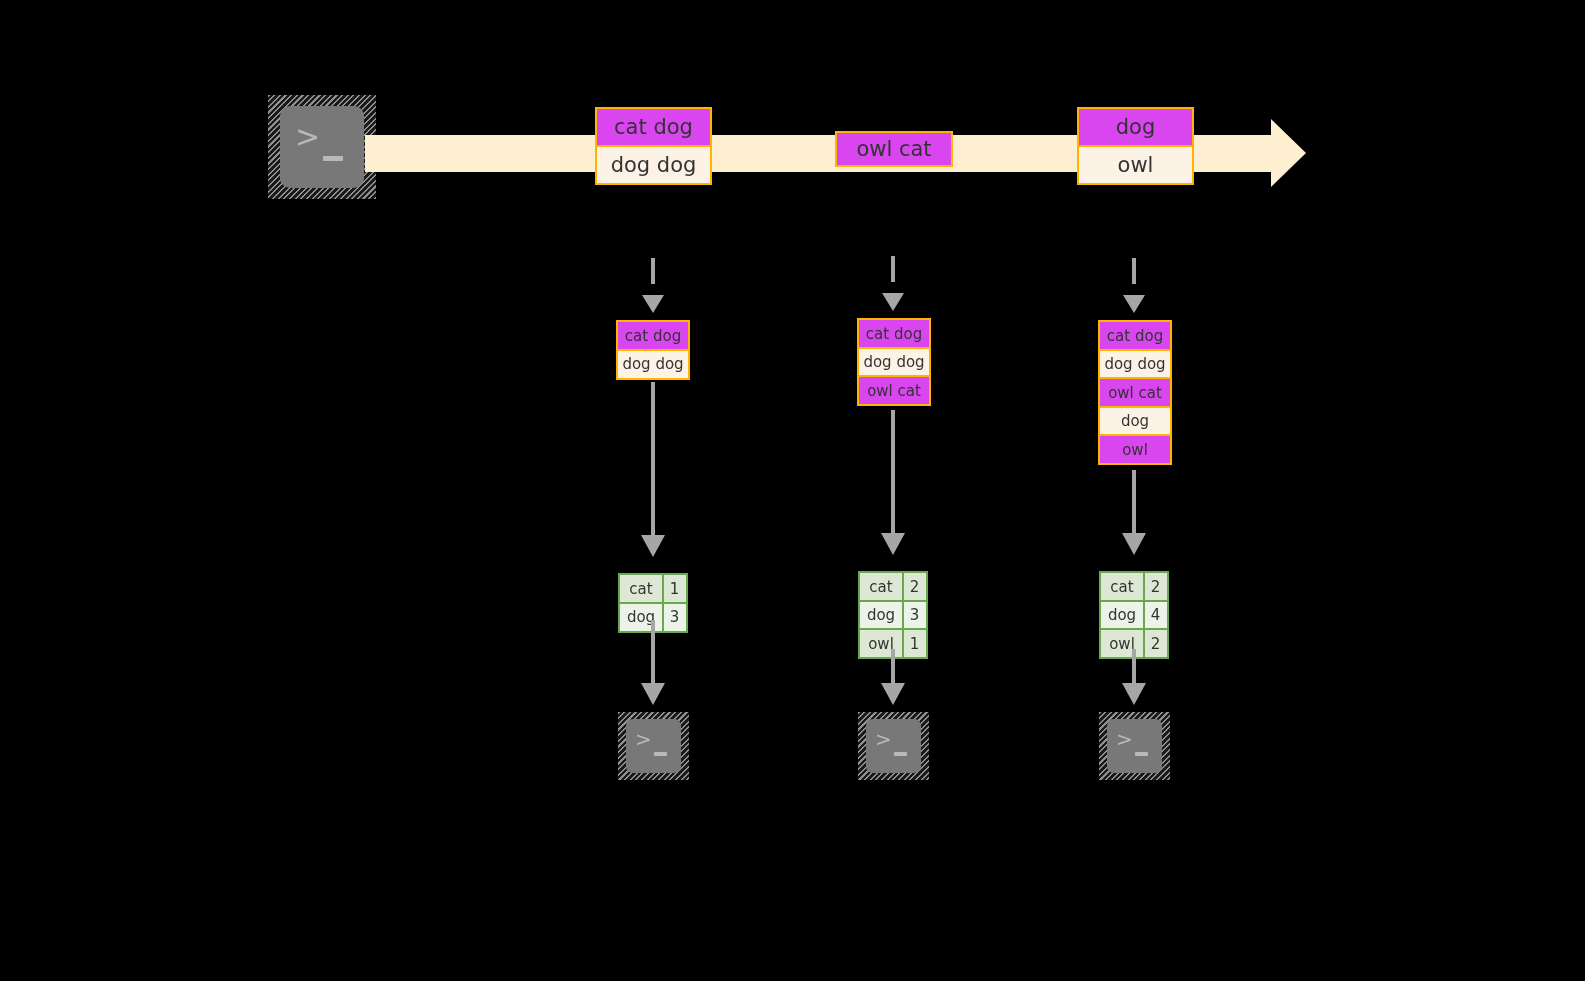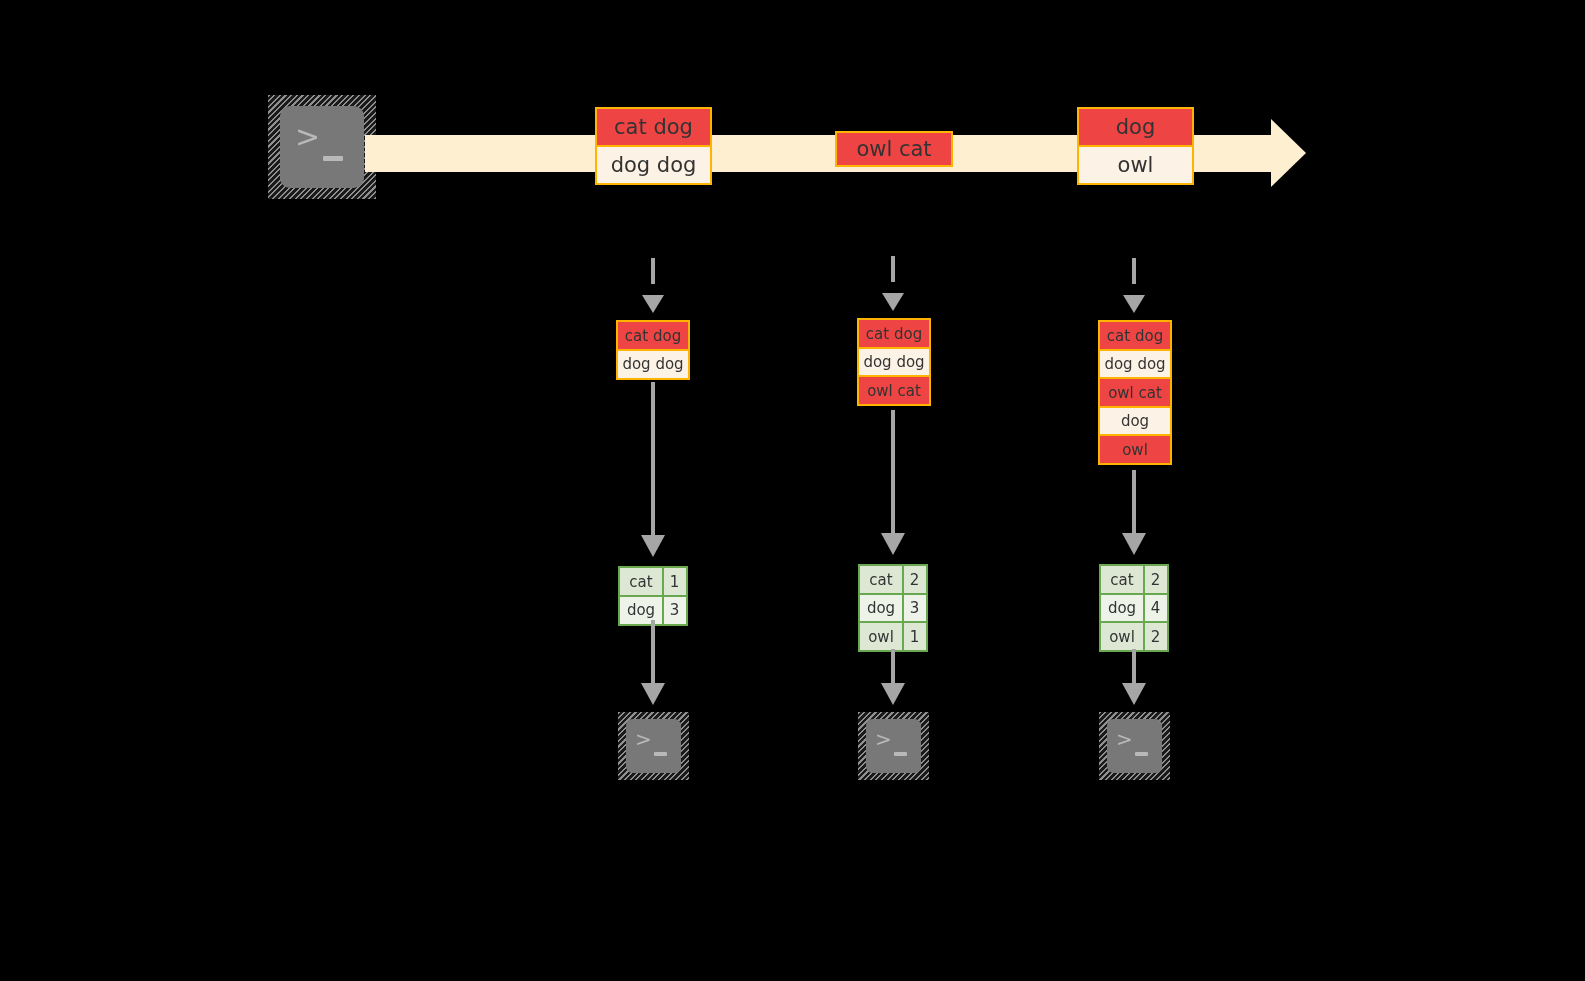--- a/index.html
+++ b/index.html
@@ -59,21 +59,21 @@
   }
 
   
   .rec-stack {
     position: absolute;
     box-sizing: border-box;
   }
   .rec {
     box-sizing: border-box;
     border: 2.5px solid #ffb500;
-    background: #ef4444;
+    background: #d946ef;
     color: #333333;
     display: flex;
     align-items: center;
     justify-content: center;
     margin-top: -2.5px;
     white-space: nowrap;
   }
   .rec:first-child { margin-top: 0; }
   .rec.alt { background: #fdf2e6; }
 
@@ -81,21 +81,21 @@
   .kv {
     position: absolute;
     box-sizing: border-box;
     display: flex;
     flex-direction: column;
   }
   .kv-row {
     display: flex;
     margin-top: -2.5px;
   }
-  .kv-row:first-child { margin-top: 8px; border-radius: 15px; }
+  .kv-row:first-child { margin-top: 15px; border-radius: 15px; }
   .kv-cell {
     box-sizing: border-box;
     border: 2.5px solid #6aa84f;
     color: #333333;
     display: flex;
     align-items: center;
     justify-content: center;
     background: #dde8d4;
   }
   .kv-cell.v { margin-left: -2.5px; }

